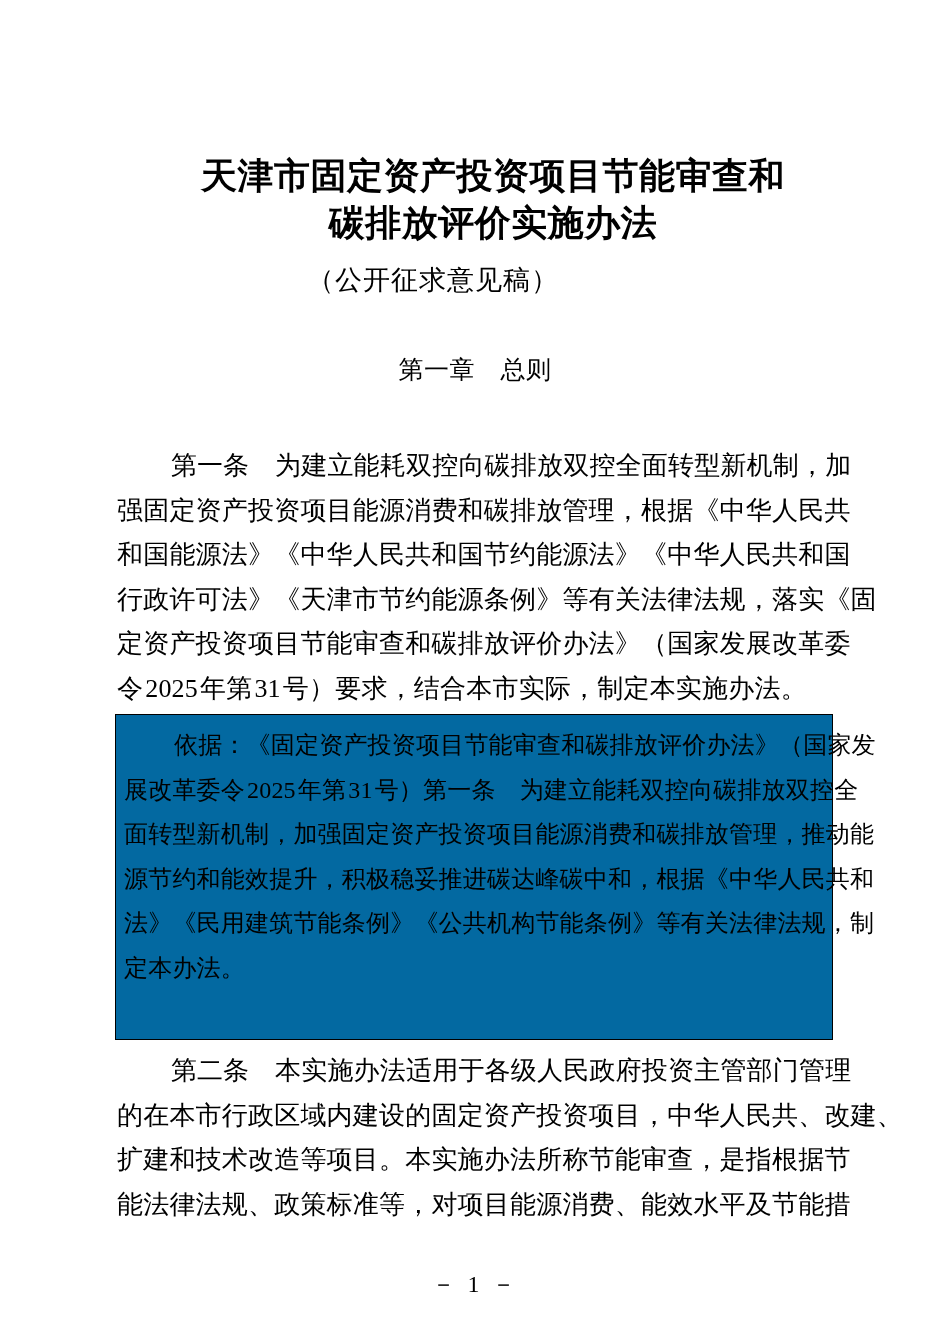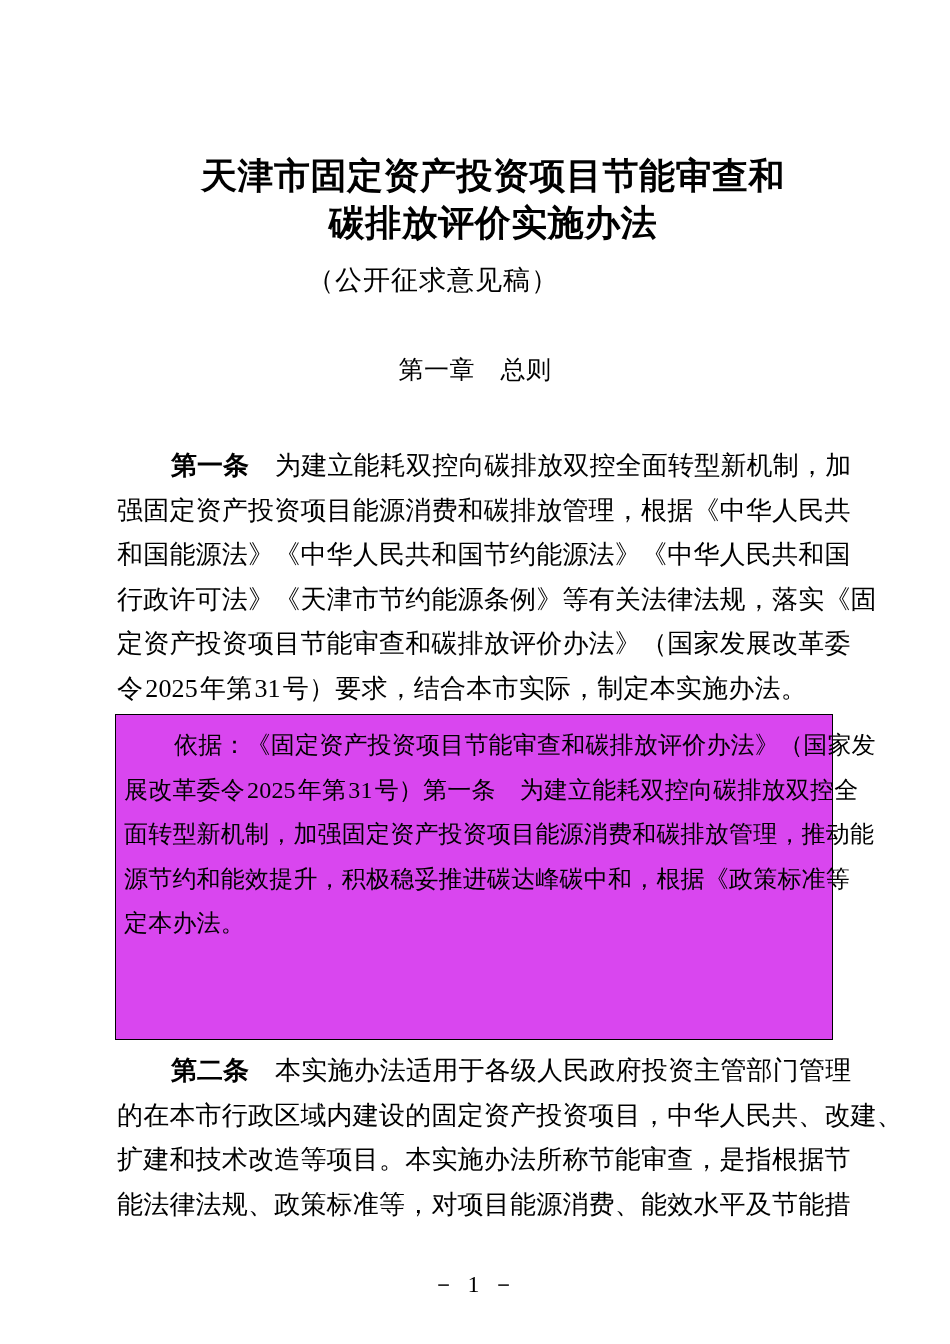--- a/index.html
+++ b/index.html
@@ -76,21 +76,21 @@
     text-align: justify;
     text-justify: inter-ideograph;
     letter-spacing: 0.2px;
   }
   .body-block .line {
     display: block;
     white-space: nowrap;
   }
   .art-label {
     font-family: "DejaVu Sans", "Liberation Sans", sans-serif;
-    font-weight: bold;
+    font-weight: normal;
     font-size: 26px;
     letter-spacing: 0px;
   }
   .indent2 { display: inline-block; width: 54px; }
   .gap1 { display: inline-block; width: 26px; }
   .num {
     font-family: "Liberation Serif", "DejaVu Serif", serif;
     padding: 0 2px;
   }
 
@@ -99,21 +99,21 @@
 
   
   .quote-box {
     position: absolute;
     left: 115px;
     top: 714px;
     width: 718px;
     height: 326px;
     border: 1px solid #000000;
     box-sizing: border-box;
-    background: #d946ef;
+    background: #0369a1;
   }
   .quote-inner {
     position: absolute;
     left: 8px;
     top: 8px;
     width: 700px;
     font-family: "Liberation Serif", "DejaVu Serif", serif;
     font-size: 24px;
     line-height: 44.5px;
     text-align: justify;
@@ -159,21 +159,22 @@
     <span class="line">行政许可法》《天津市节约能源条例》等有关法律法规，落实《固</span>
     <span class="line">定资产投资项目节能审查和碳排放评价办法》（国家发展改革委</span>
     <span class="line"><span>令</span><span class="num">2025</span><span>年第</span><span class="num">31</span><span>号）要求，结合本市实际，制定本实施办法。</span></span>
   </div>
 
   <div class="quote-box">
     <div class="quote-inner">
       <span class="line"><span class="indent2"></span><span>依据：</span><span>《固定资产投资项目节能审查和碳排放评价办法》（国家发</span></span>
       <span class="line"><span>展改革委令</span><span class="num">2025</span><span>年第</span><span class="num">31</span><span>号）第一条</span><span class="gap1"></span><span>为建立能耗双控向碳排放双控全</span></span>
       <span class="line">面转型新机制，加强固定资产投资项目能源消费和碳排放管理，推动能</span>
-      <span class="line">源节约和能效提升，积极稳妥推进碳达峰碳中和，根据《政策标准等</span>
+      <span class="line">源节约和能效提升，积极稳妥推进碳达峰碳中和，根据《中华人民共和</span>
+      <span class="line">法》《民用建筑节能条例》《公共机构节能条例》等有关法律法规，制</span>
       <span class="line">定本办法。</span>
     </div>
   </div>
 
   <div class="body-block" id="article-2">
     <span class="line"><span class="indent2"></span><span class="art-label">第二条</span><span class="gap1"></span><span>本实施办法适用于各级人民政府投资主管部门管理</span></span>
     <span class="line">的在本市行政区域内建设的固定资产投资项目，中华人民共、改建、</span>
     <span class="line">扩建和技术改造等项目。本实施办法所称节能审查，是指根据节</span>
     <span class="line">能法律法规、政策标准等，对项目能源消费、能效水平及节能措</span>
   </div>

